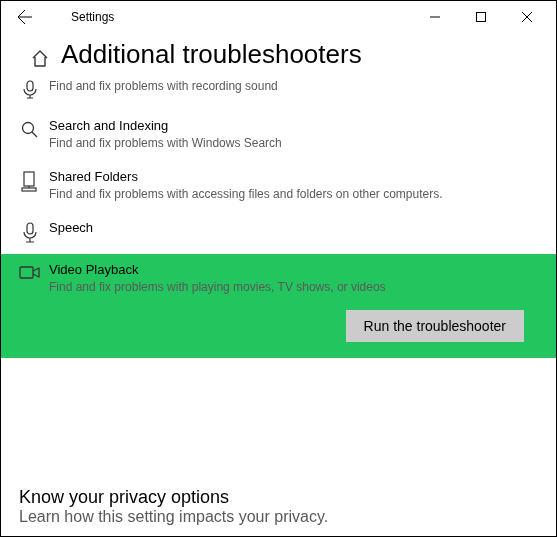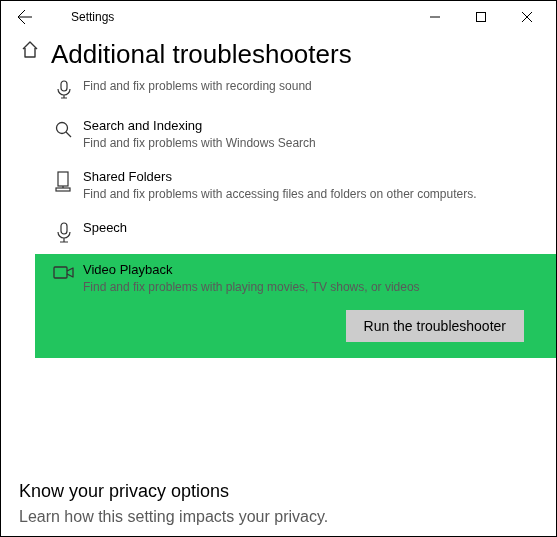--- a/index.html
+++ b/index.html
@@ -35,37 +35,36 @@
     margin-left: auto;
     display: flex;
   }
   .win-btn {
     width: 46px; height: 32px;
     display: flex; align-items: center; justify-content: center;
     cursor: pointer;
   }
   .header-row {
     display: flex;
-    align-items: flex-start;
-    padding: 6px 18px 8px 18px;
+    align-items: flex-end;
+    padding: 6px 18px 8px 28px;
   }
   .home-icon {
     width: 22px; height: 22px;
     display: flex; align-items: center; justify-content: center;
     margin-right: 10px;
     color: #333;
   }
   h1.page-title {
     font-size: 26px;
     font-weight: 400;
     color: #000;
   }
   .list {
     padding: 0 0 0 0;
-    margin-left: 34px;
   }
   .item {
     display: flex;
     padding: 8px 16px 10px 14px;
   }
   .item .icon-col {
     width: 30px;
     display: flex;
     justify-content: center;
     align-items: flex-start;
@@ -106,21 +105,20 @@
   }
   .privacy {
     position: absolute;
     bottom: 10px;
     left: 18px;
     right: 18px;
   }
   .privacy h2 {
     font-size: 18px;
     font-weight: 400;
-    margin-bottom: 6px;
   }
   .privacy p {
     font-size: 16px;
     color: #5a5a5a;
   }
   .item.truncated .item-title { margin-top: -4px; }
   svg { display: block; }
 </style>
 </head>
 <body>

